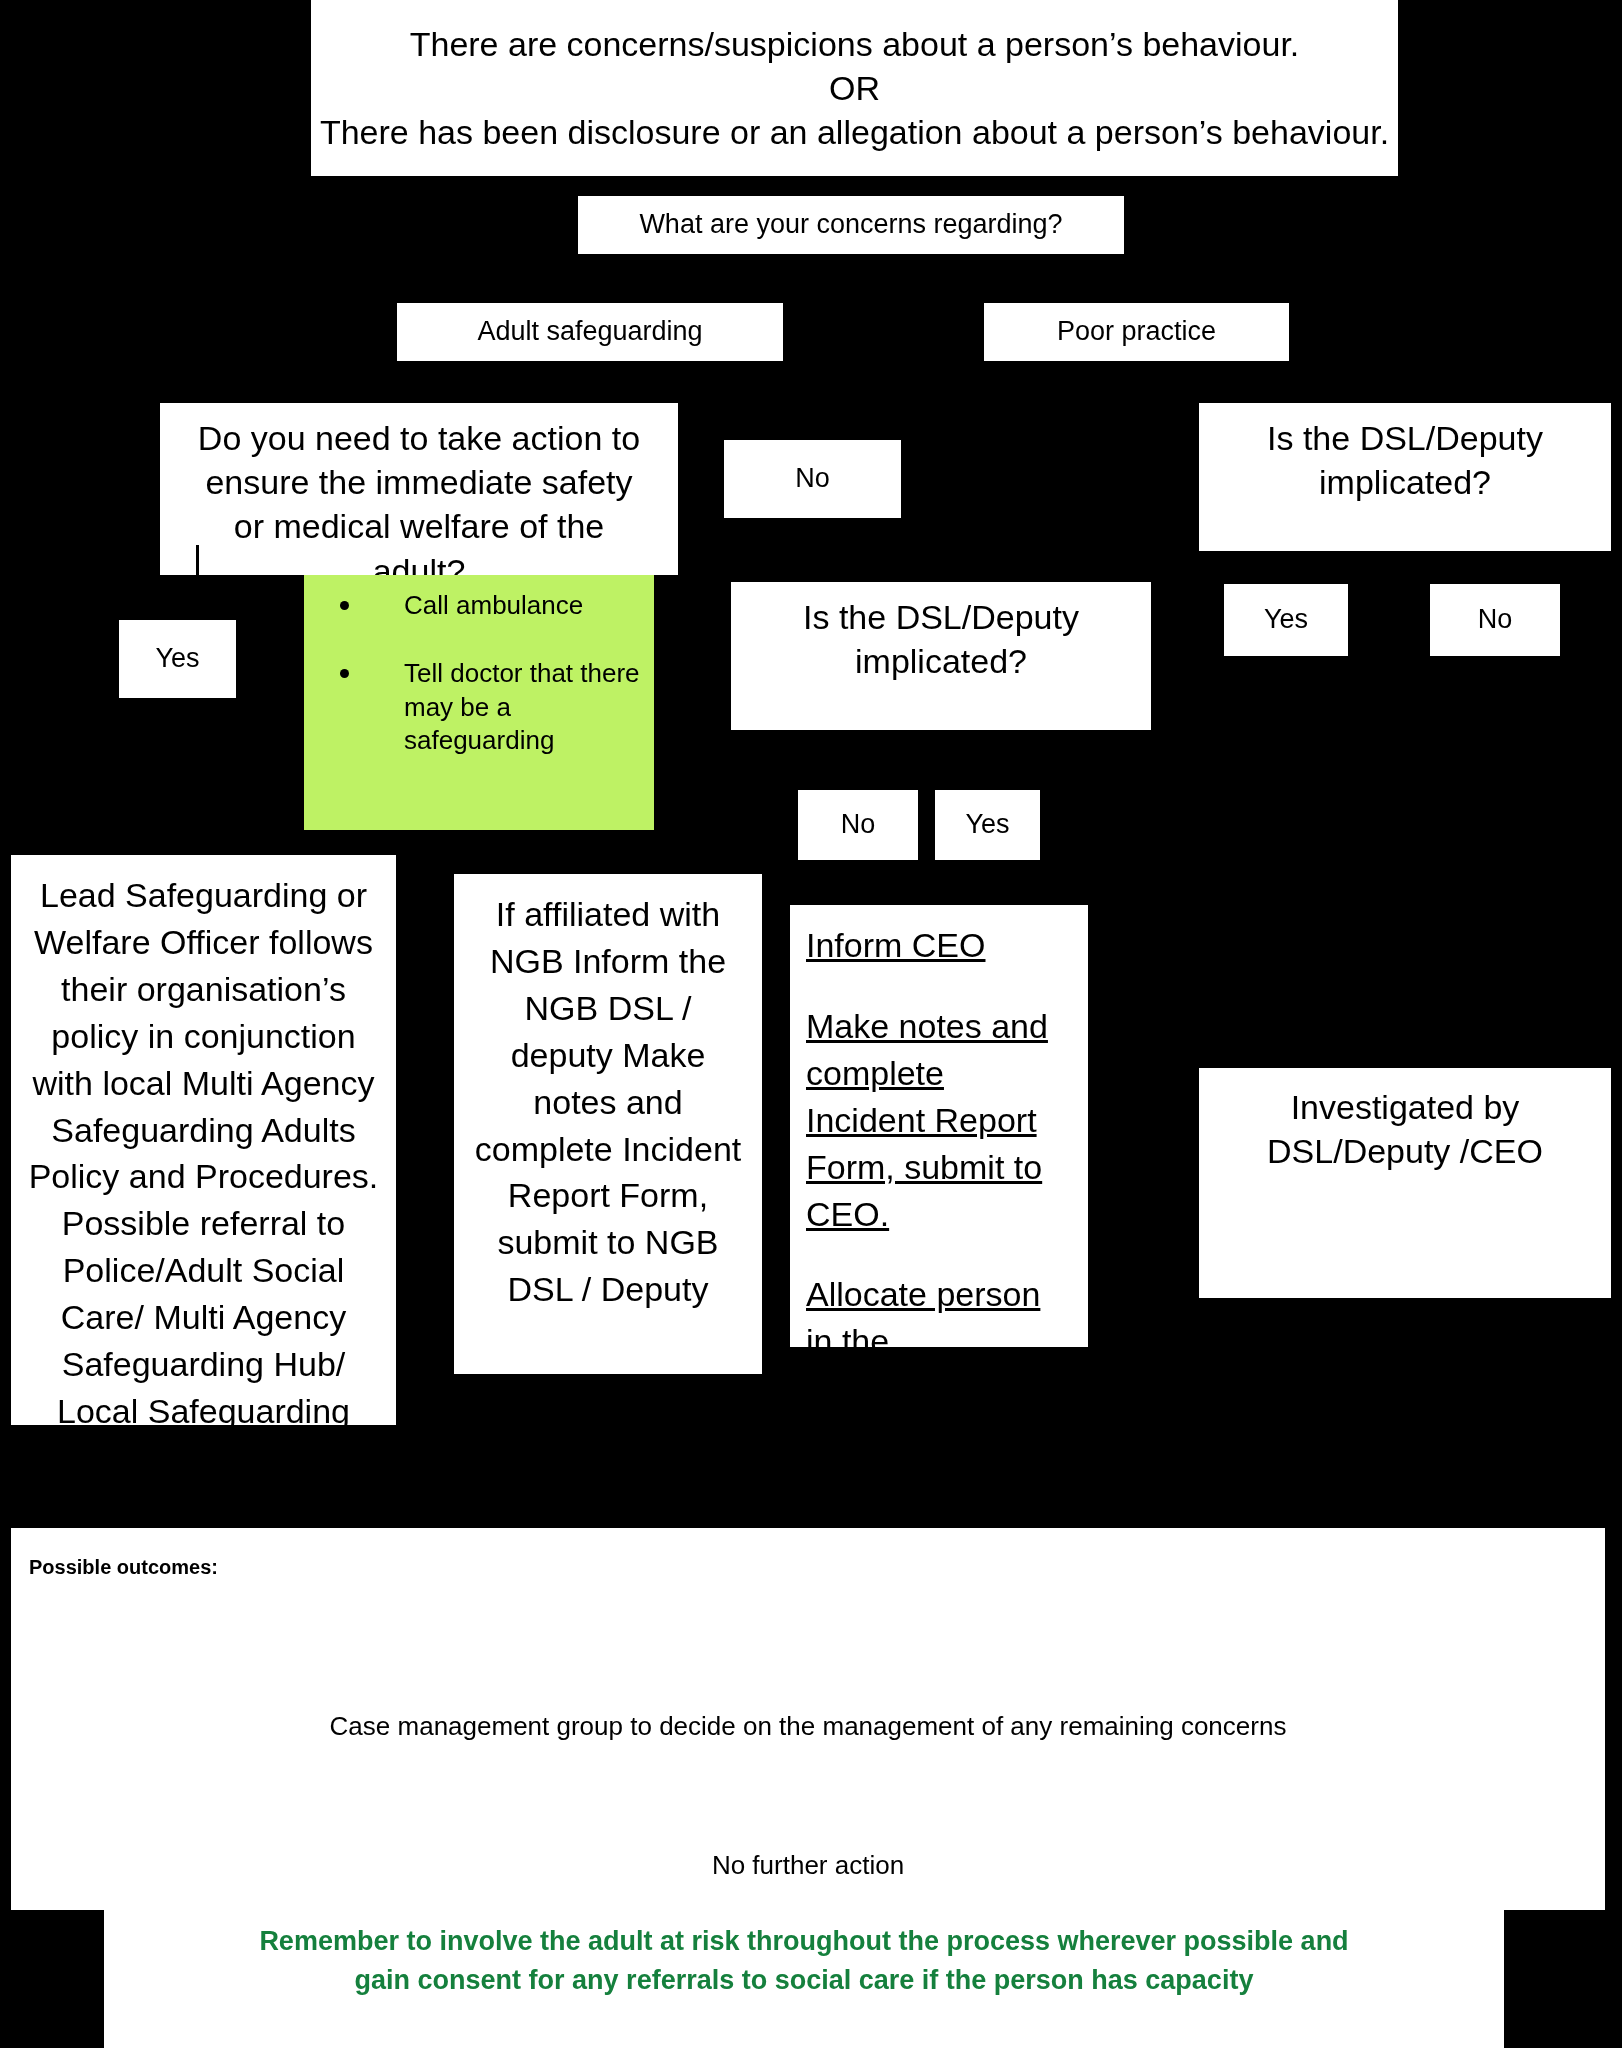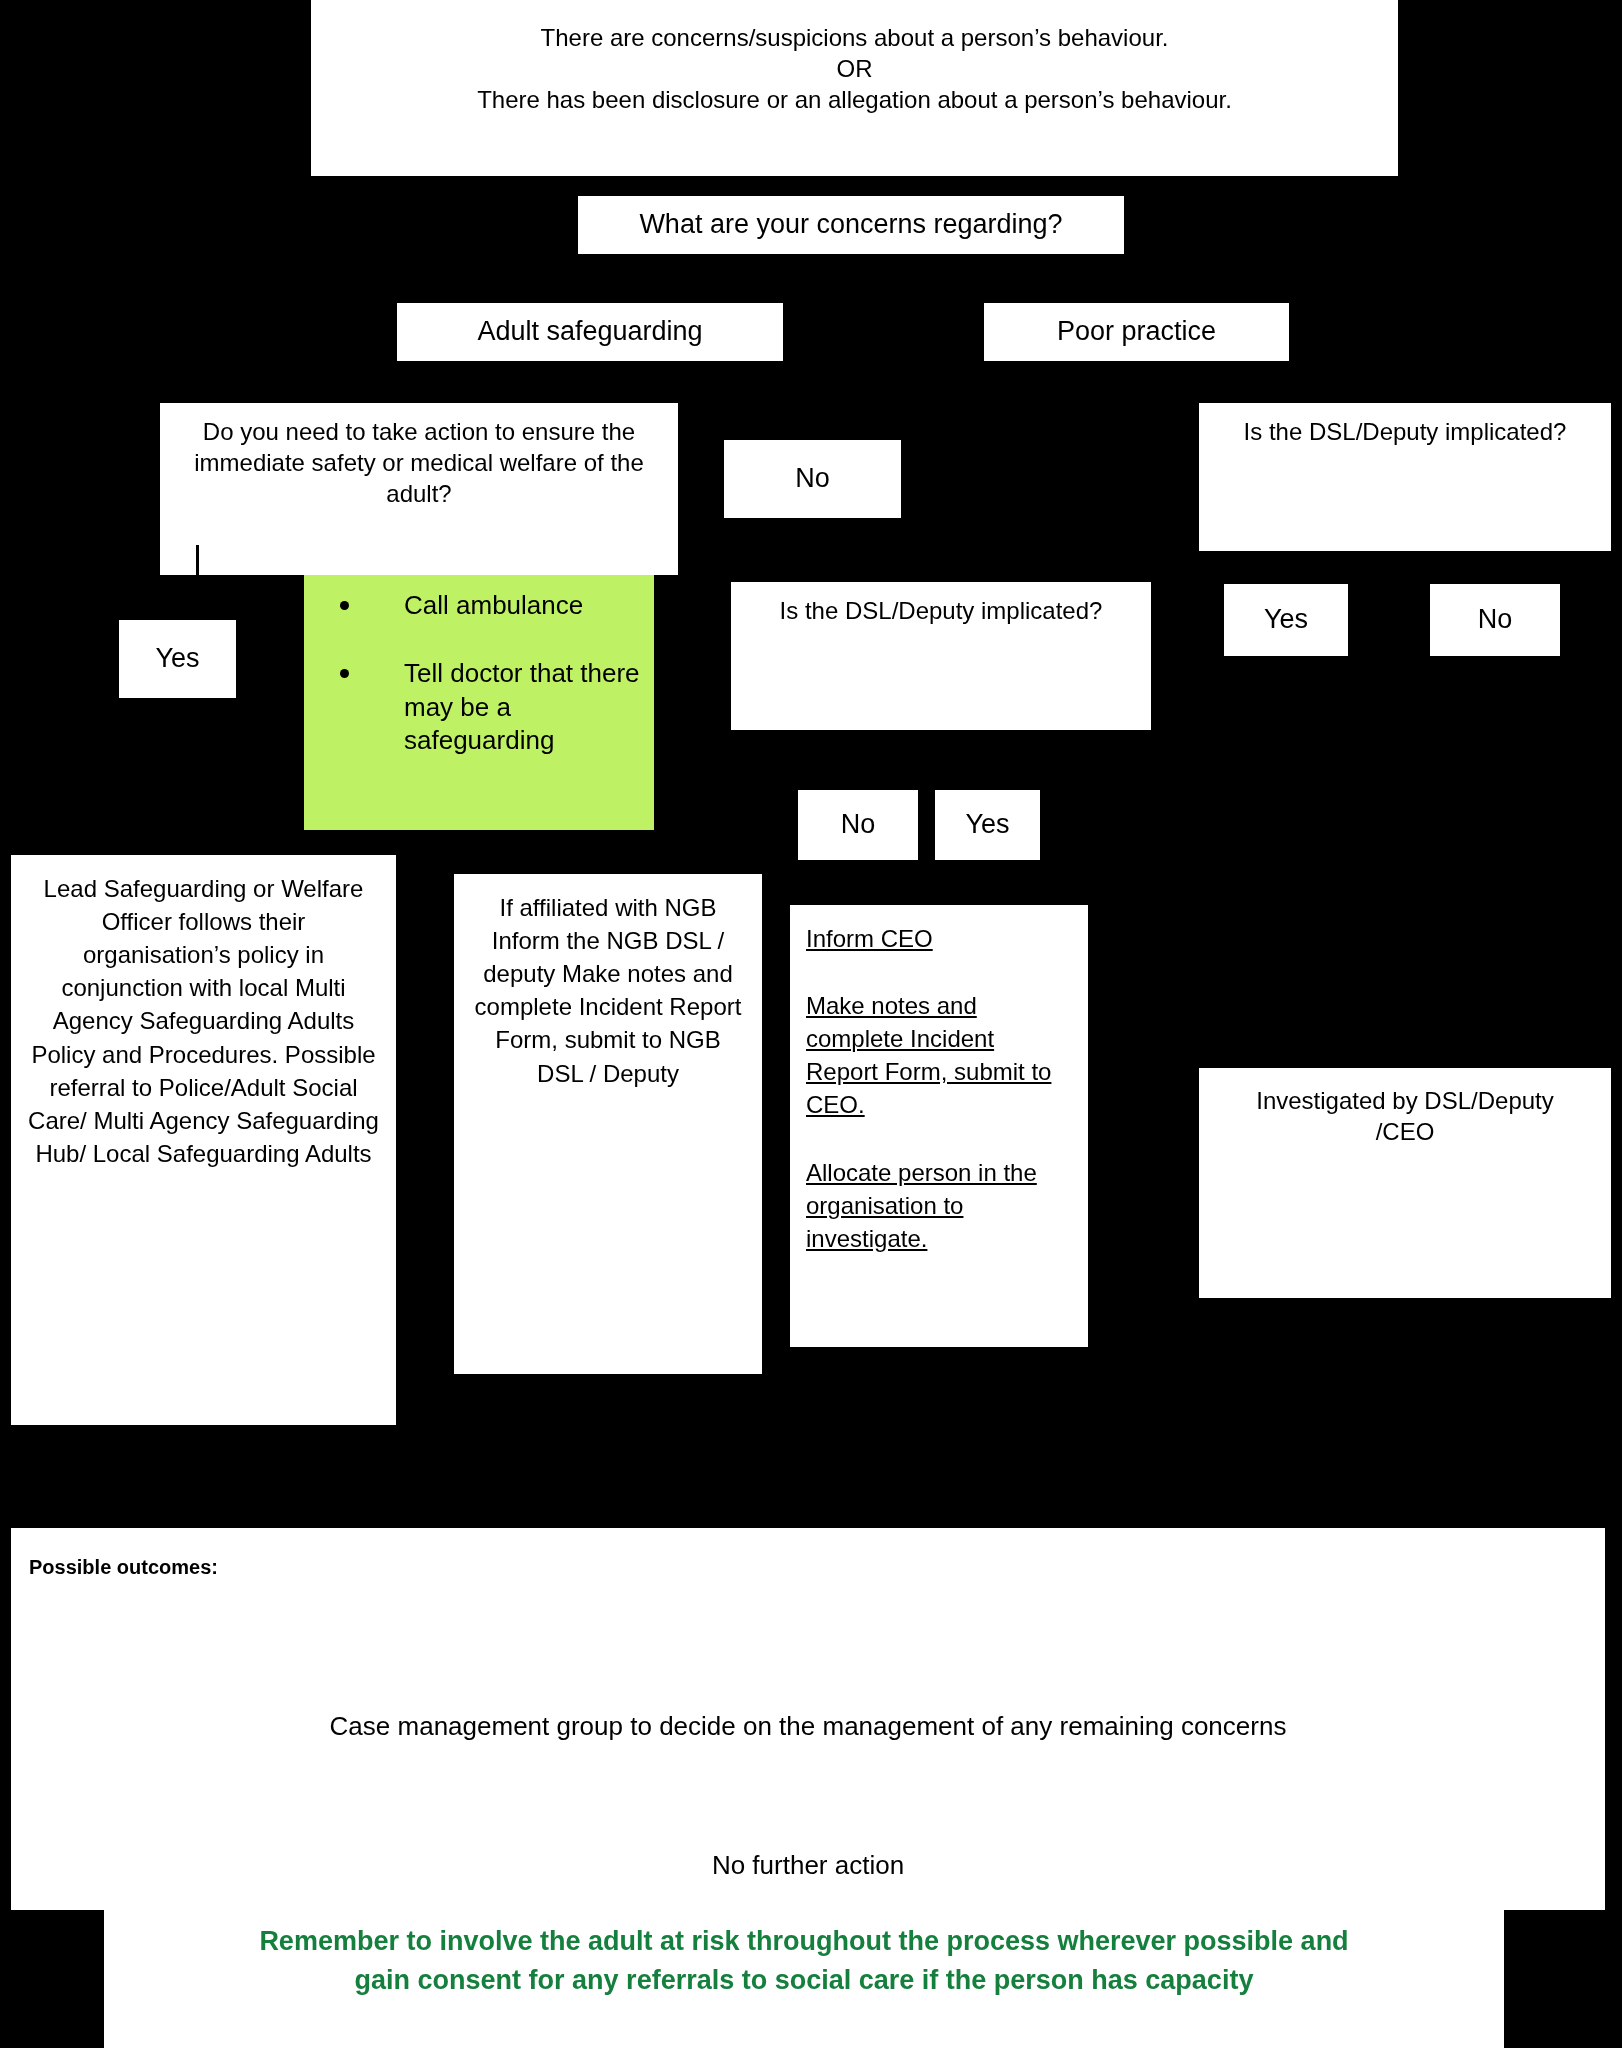--- a/index.html
+++ b/index.html
@@ -16,21 +16,21 @@
     height: 2048px;
     background: #000000;
     overflow: hidden;
   }
   .box {
     position: absolute;
     background: #ffffff;
     color: #000000;
     box-sizing: border-box;
     line-height: 1.30;
-    font-size: 24px;
+    font-size: 34px;
     text-align: center;
     padding: 6px 8px;
     overflow: hidden;
   }
   .box.center-v {
     display: flex;
     flex-direction: column;
     justify-content: center;
   }
   .box.top-v {

